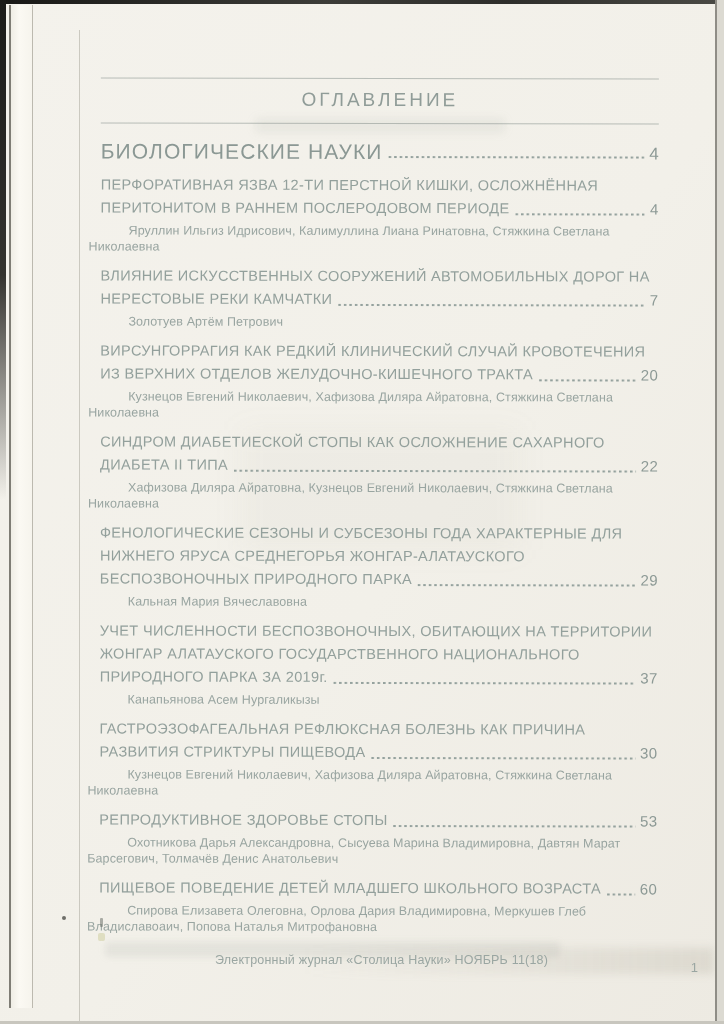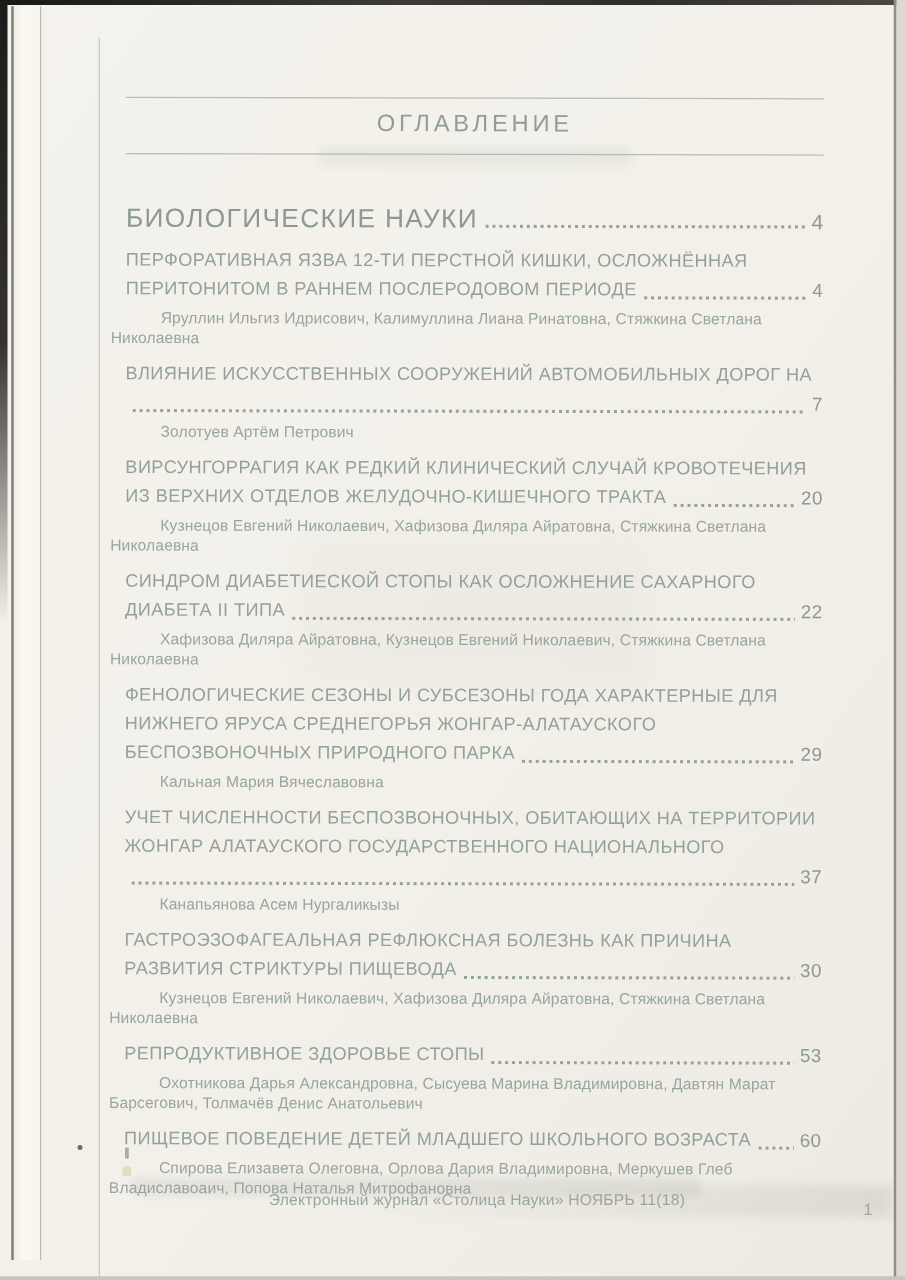--- a/index.html
+++ b/index.html
@@ -40,21 +40,21 @@
   .content{
     position:absolute;left:100px;top:78px;width:558px;
     color:#8e9b97;transform:rotate(.12deg);
   }
   .rule{border-top:1px solid rgba(126,138,134,.5);height:0;}
   .doc-title{
     text-align:center;font-size:19px;font-weight:400;letter-spacing:3px;
     color:#909c98;margin:10px 0 12px 0;
   }
   .section-row{display:flex;align-items:flex-end;margin-top:16px;}
-  .section-title{font-size:21px;letter-spacing:1.1px;color:#8b9894;white-space:nowrap;margin-top:24px;}
+  .section-title{font-size:21px;letter-spacing:1.1px;color:#8b9894;white-space:nowrap;}
   .entry{margin-top:10px;}
   .t-line{font-size:14.5px;line-height:23px;letter-spacing:.35px;color:#93a09c;}
   .t-line.last{display:flex;align-items:flex-end;}
   .t-text{white-space:nowrap;}
   .leader{flex:1 1 auto;position:relative;min-width:14px;}
   .leader::after{
     content:"";position:absolute;left:5px;right:3px;bottom:4px;height:4px;
     background-image:radial-gradient(circle at 2px 2px,#94a19d 1.25px,rgba(0,0,0,0) 1.5px);
     background-size:5.5px 4px;background-repeat:repeat-x;
   }
@@ -99,20 +99,21 @@
           <div class="t-line last">
             <span class="t-text">ПЕРИТОНИТОМ В РАННЕМ ПОСЛЕРОДОВОМ ПЕРИОДЕ</span>
             <span class="leader"></span>
             <span class="page-num">4</span>
           </div>
           <div class="authors">Яруллин Ильгиз Идрисович, Калимуллина Лиана Ринатовна, Стяжкина Светлана Николаевна</div>
         </div>
         <div class="entry">
           <div class="t-line">ВЛИЯНИЕ ИСКУССТВЕННЫХ СООРУЖЕНИЙ АВТОМОБИЛЬНЫХ ДОРОГ НА</div>
           <div class="t-line last">
+            <span class="t-text">НЕРЕСТОВЫЕ РЕКИ КАМЧАТКИ</span>
             <span class="leader"></span>
             <span class="page-num">7</span>
           </div>
           <div class="authors">Золотуев Артём Петрович</div>
         </div>
         <div class="entry">
           <div class="t-line">ВИРСУНГОРРАГИЯ КАК РЕДКИЙ КЛИНИЧЕСКИЙ СЛУЧАЙ КРОВОТЕЧЕНИЯ</div>
           <div class="t-line last">
             <span class="t-text">ИЗ ВЕРХНИХ ОТДЕЛОВ ЖЕЛУДОЧНО-КИШЕЧНОГО ТРАКТА</span>
             <span class="leader"></span>
@@ -136,20 +137,21 @@
             <span class="t-text">БЕСПОЗВОНОЧНЫХ ПРИРОДНОГО ПАРКА</span>
             <span class="leader"></span>
             <span class="page-num">29</span>
           </div>
           <div class="authors">Кальная Мария Вячеславовна</div>
         </div>
         <div class="entry">
           <div class="t-line">УЧЕТ ЧИСЛЕННОСТИ БЕСПОЗВОНОЧНЫХ, ОБИТАЮЩИХ НА ТЕРРИТОРИИ</div>
           <div class="t-line">ЖОНГАР АЛАТАУСКОГО ГОСУДАРСТВЕННОГО НАЦИОНАЛЬНОГО</div>
           <div class="t-line last">
+            <span class="t-text">ПРИРОДНОГО ПАРКА ЗА 2019г.</span>
             <span class="leader"></span>
             <span class="page-num">37</span>
           </div>
           <div class="authors">Канапьянова Асем Нургаликызы</div>
         </div>
         <div class="entry">
           <div class="t-line">ГАСТРОЭЗОФАГЕАЛЬНАЯ РЕФЛЮКСНАЯ БОЛЕЗНЬ КАК ПРИЧИНА</div>
           <div class="t-line last">
             <span class="t-text">РАЗВИТИЯ СТРИКТУРЫ ПИЩЕВОДА</span>
             <span class="leader"></span>

